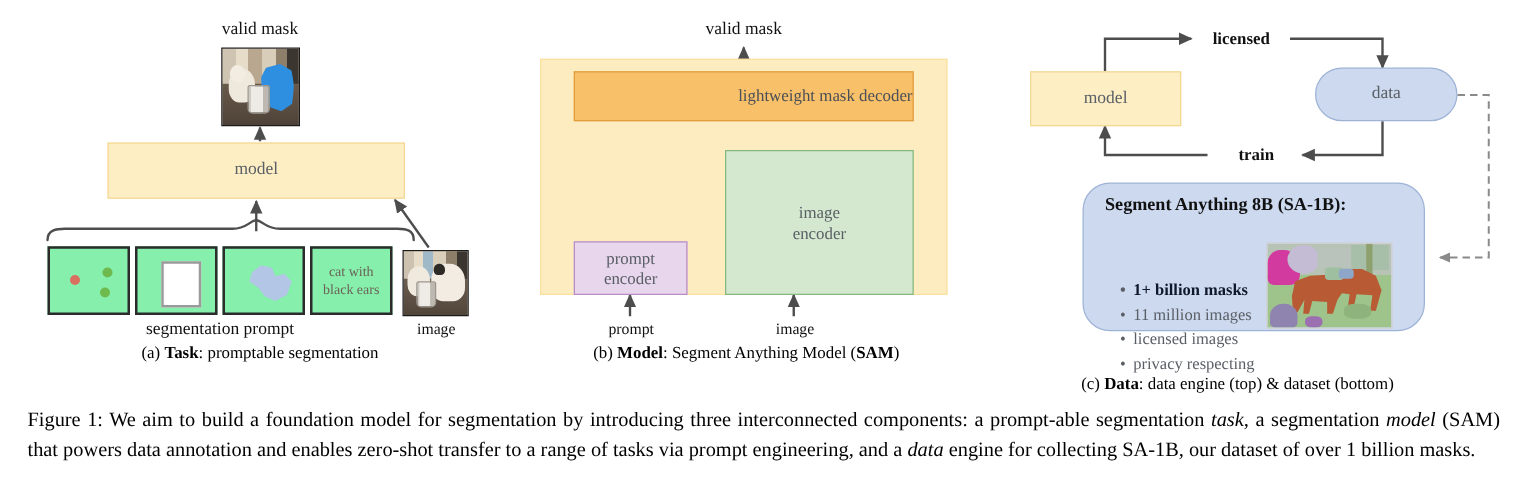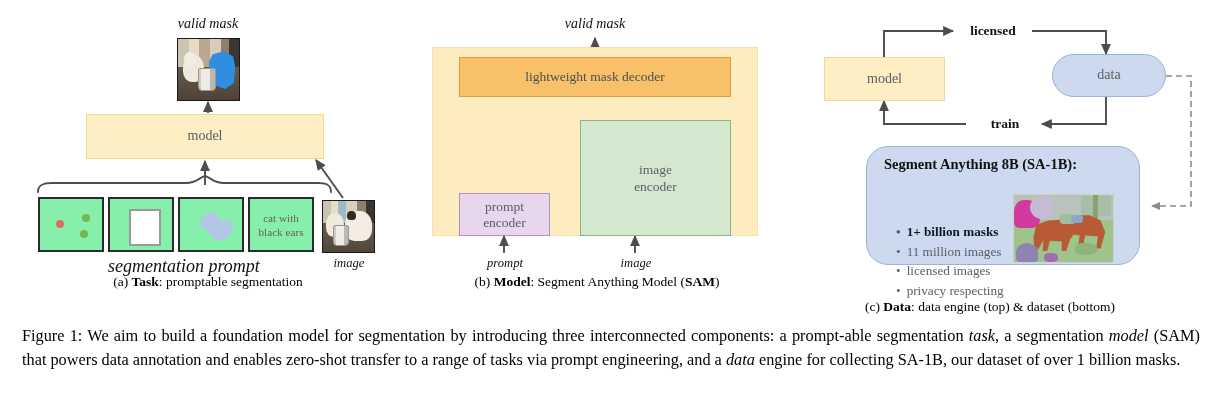--- a/index.html
+++ b/index.html
@@ -16,41 +16,42 @@
 
   
   .lbl{
     font-family:"Liberation Serif", serif;
     color:#5a5f66;
     font-size:13px;
     line-height:1.15;
     text-align:center;
     white-space:nowrap;
   }
-  .lbl-dark{color:#111;font-style:italic;}
+  .lbl-dark{color:#111;}
   .lbl-bold{font-weight:bold;color:#111;}
 
   
   .box{
     position:absolute;
     display:flex;align-items:center;justify-content:center;
     text-align:center;
     box-sizing:border-box;
   }
   .box-yellow{
     background:#fdeec4;
     border:1px solid #f3d894;
   }
   .box-yellow-soft{
     background:#fdecc0;
     border:1px solid #fbe0a0;
   }
   .box-orange{
     background:#f9c06a;
     border:1px solid #e09c3e;
+    justify-content:flex-end;
   }
   .box-green{
     background:#d4e8d0;
     border:1px solid #85b87e;
   }
   .box-purple{
     background:#e7d6ec;
     border:1px solid #b88cc4;
   }
   .box-blue{
@@ -243,21 +244,21 @@
   <div class="box box-outline" style="left:178px;top:197px;width:66px;height:55px;">
     <span class="abs" style="left:18px;top:12px;width:36px;height:31px;background:#b3c6e6;
                  clip-path:polygon(10% 22%,30% 4%,54% 10%,62% 32%,82% 26%,98% 46%,88% 80%,62% 96%,38% 84%,24% 62%,4% 46%);"></span>
   </div>
 
   <div class="box box-outline" style="left:248px;top:197px;width:66px;height:55px;flex-direction:column;">
     <span class="lbl" style="font-size:11.2px;line-height:14px;color:#6b6257;">cat with</span>
     <span class="lbl" style="font-size:11.2px;line-height:14px;color:#6b6257;">black ears</span>
   </div>
 
-  <div class="lbl lbl-dark abs" style="left:108px;top:256px;width:136px;font-size:18px;">segmentation prompt</div>
+  <div class="lbl lbl-dark abs" style="left:108px;top:256px;width:136px;font-size:14px;">segmentation prompt</div>
 
   <div class="thumb thumb-cat" style="left:322px;top:200px;width:53px;height:53px;">
     <div class="im-bg"></div>
       <div class="im-wall"></div>
     <div class="im-cat"></div>
       <div class="im-cat2"></div>
       <div class="im-ear"></div>
       <div class="im-cup"></div>
   </div>
 

